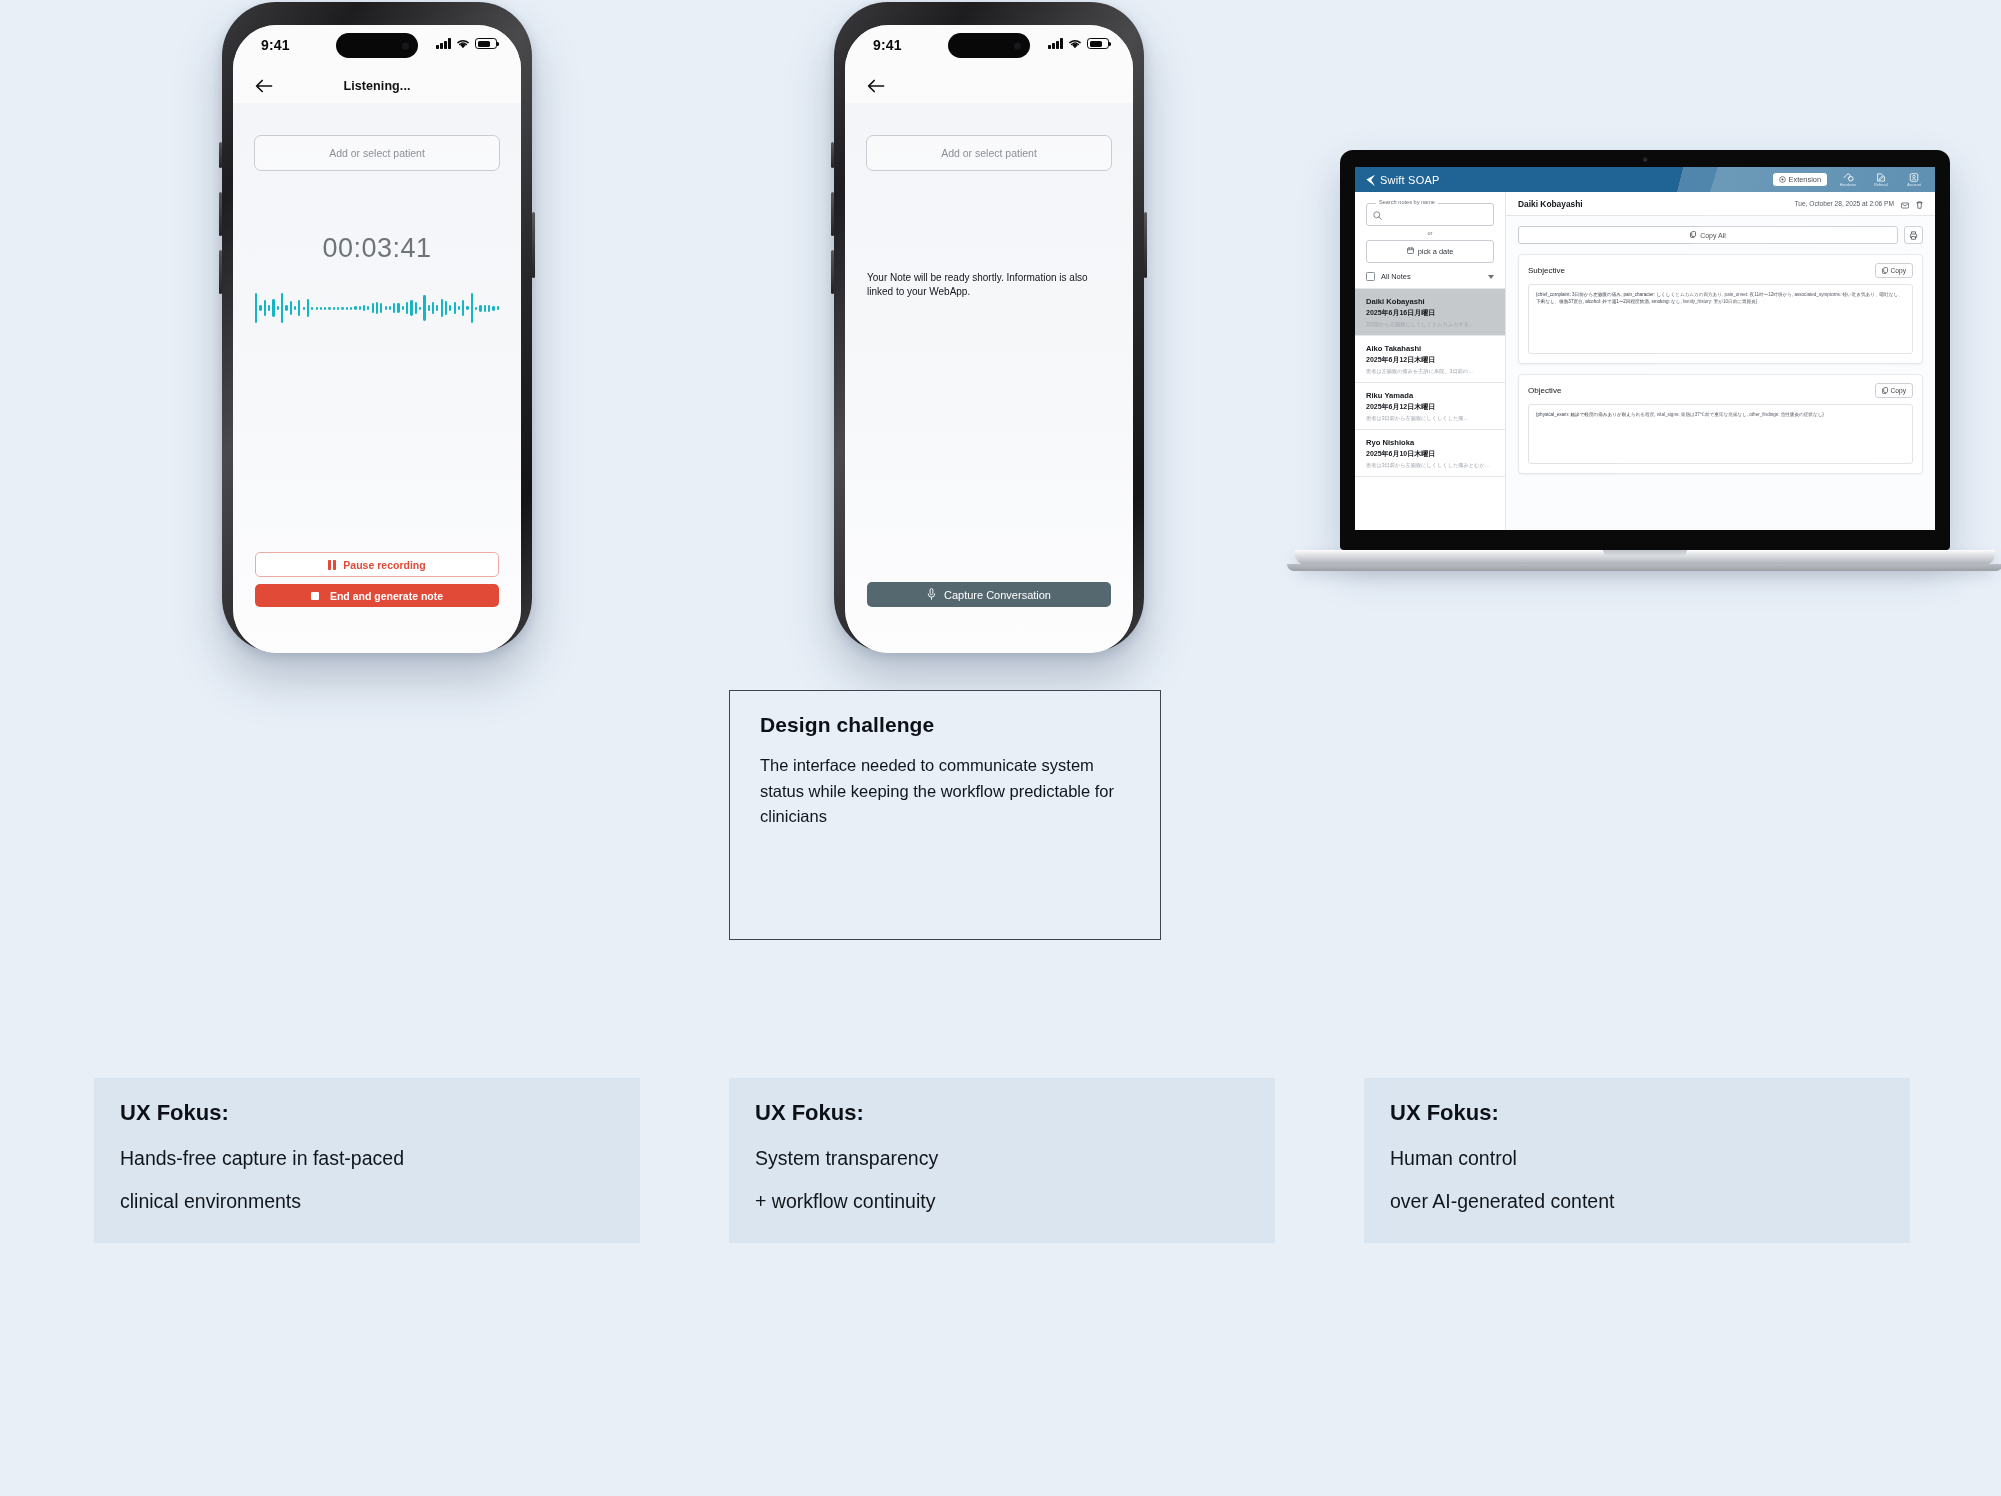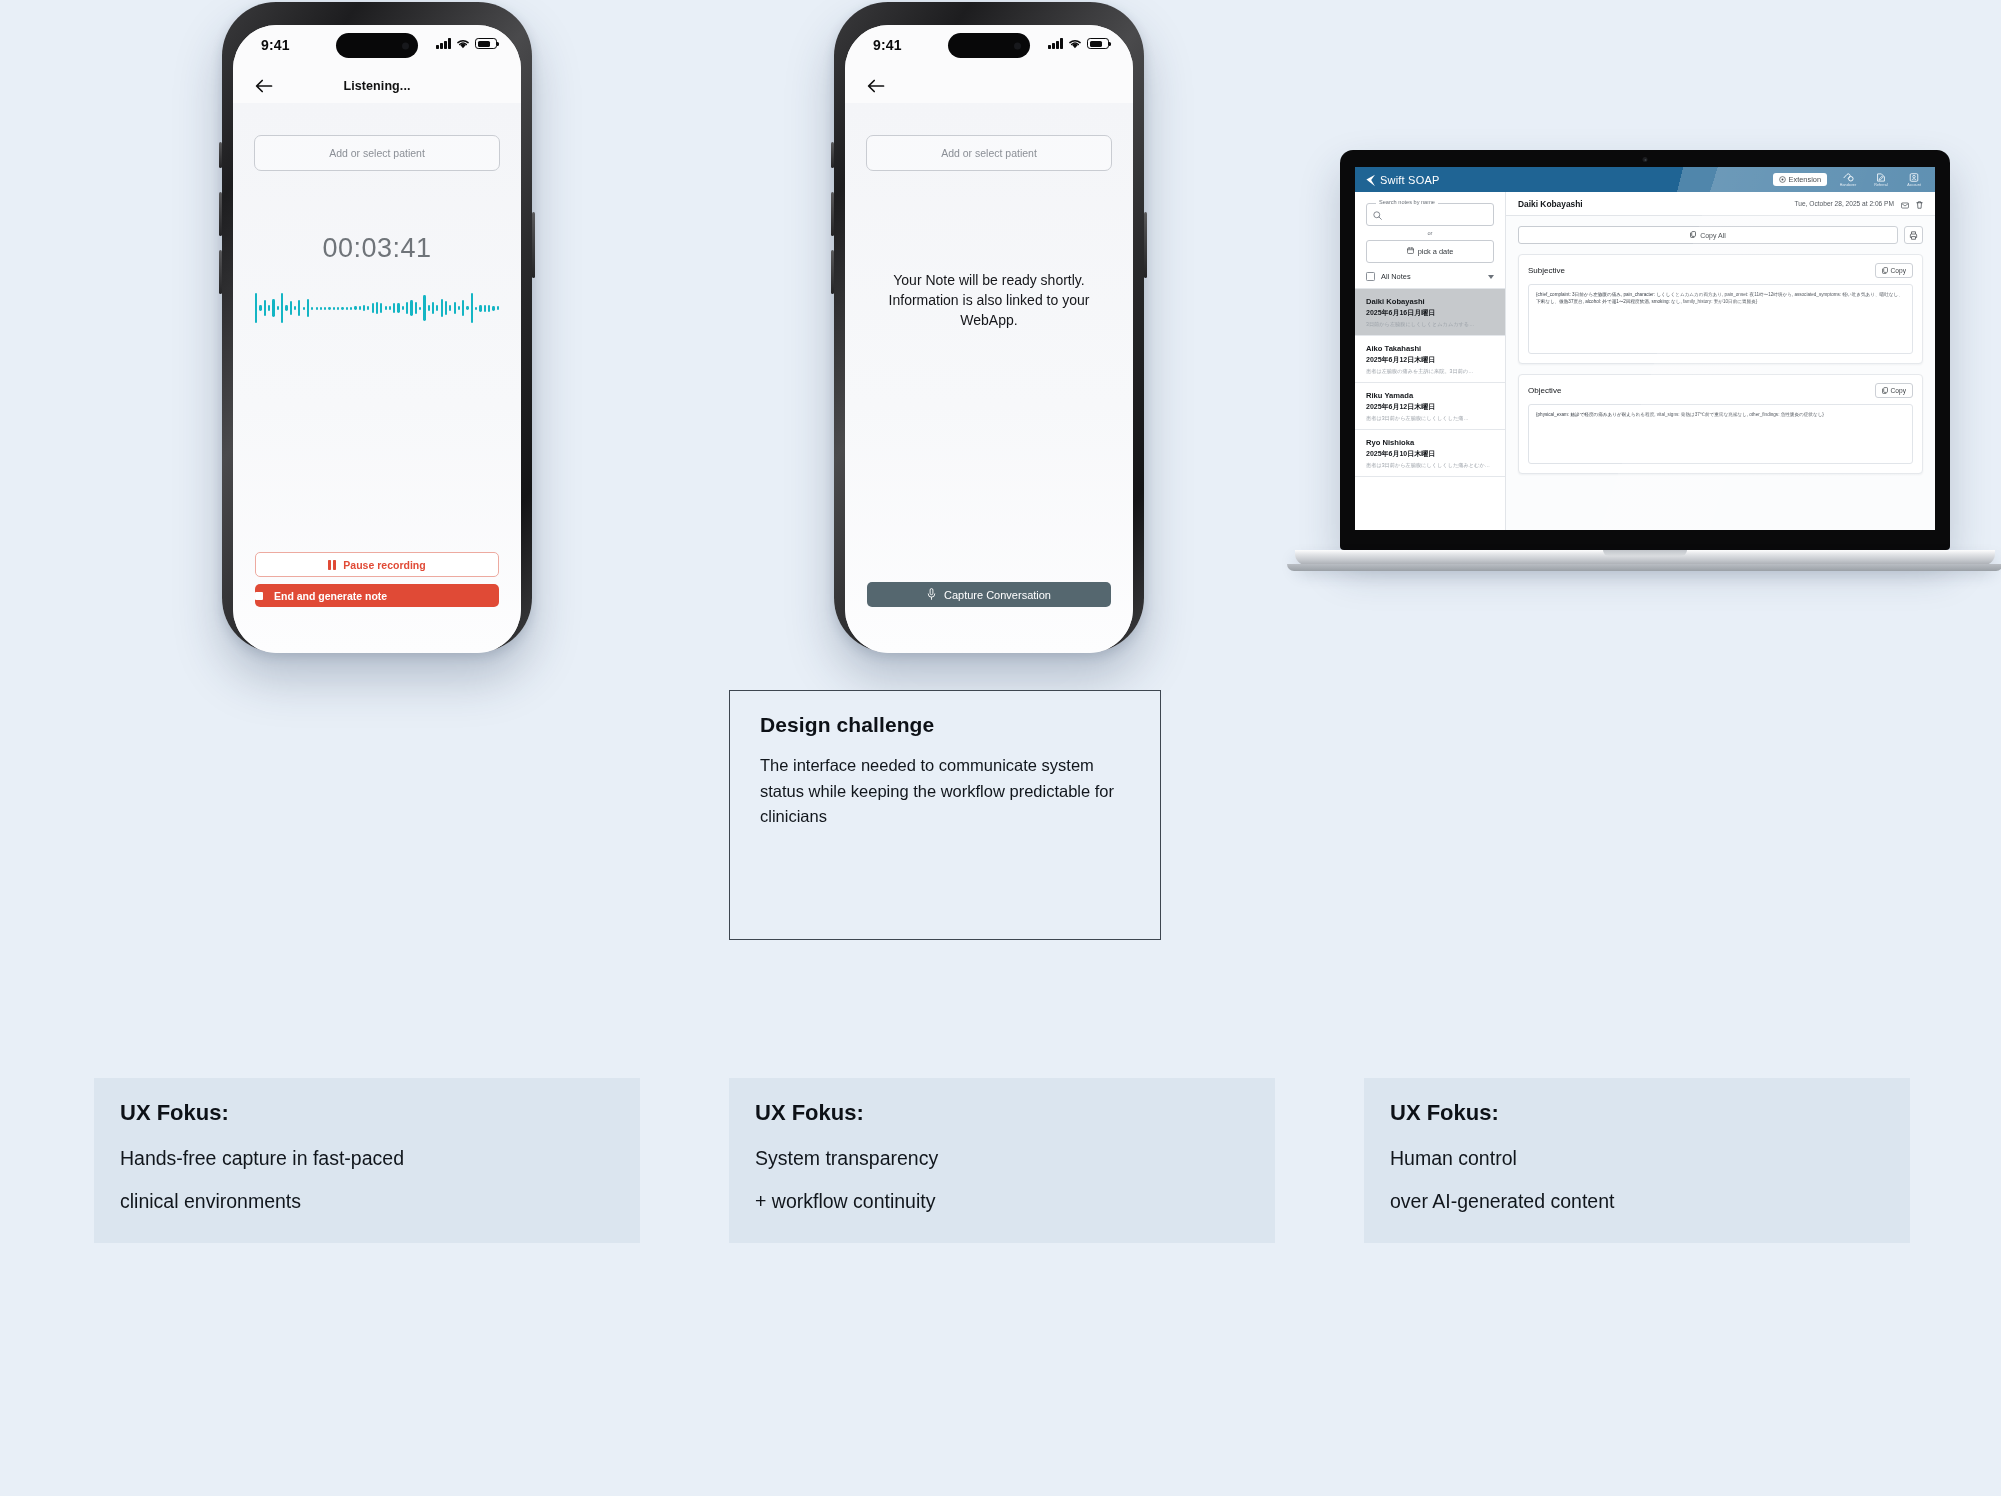--- a/index.html
+++ b/index.html
@@ -76,32 +76,32 @@
     font-size:10.5px;color:#8b8f96;cursor:pointer;
   }
 
   .timer{margin-top:62px;font-size:27px;color:#6f7479;letter-spacing:.5px;font-weight:400;}
 
   .wave{margin-top:16px;height:56px;width:100%;display:flex;align-items:center;justify-content:center;gap:2.1px;}
   .wave span{display:block;width:2.4px;border-radius:1.4px;background:#14b5c4;}
 
   .note-msg{
     position:absolute;left:22px;right:22px;top:168px;
-    text-align:center;font-size:14px;line-height:1.42;color:#15161a;
+    text-align:left;font-size:10px;line-height:1.42;color:#15161a;
   }
 
   .phone-actions{position:absolute;left:22px;right:22px;bottom:46px;display:flex;flex-direction:column;gap:7px;}
   .btn-ghost{
     height:23px;border:1px solid #edaaa0;border-radius:5px;background:#fff;
     display:flex;align-items:center;justify-content:center;gap:7px;
     font-size:10.5px;font-weight:600;color:#e04a36;cursor:pointer;
   }
   .btn-solid{
     height:23px;border-radius:5px;background:#e04a36;
-    display:flex;align-items:center;justify-content:flex-start;gap:11px;
+    display:flex;align-items:center;justify-content:center;gap:11px;
     font-size:10.5px;font-weight:600;color:#fff;cursor:pointer;
   }
   .btn-slate{
     height:25px;border-radius:5px;background:#55676f;
     display:flex;align-items:center;justify-content:center;gap:8px;
     font-size:11px;font-weight:500;color:#fff;cursor:pointer;
   }
   .ico-pause{display:inline-flex;gap:2px;}
   .ico-pause i{display:block;width:3px;height:10px;background:#e04a36;border-radius:.8px;}
   .ico-stop{display:block;width:8px;height:8px;background:#fff;border-radius:1px;}

